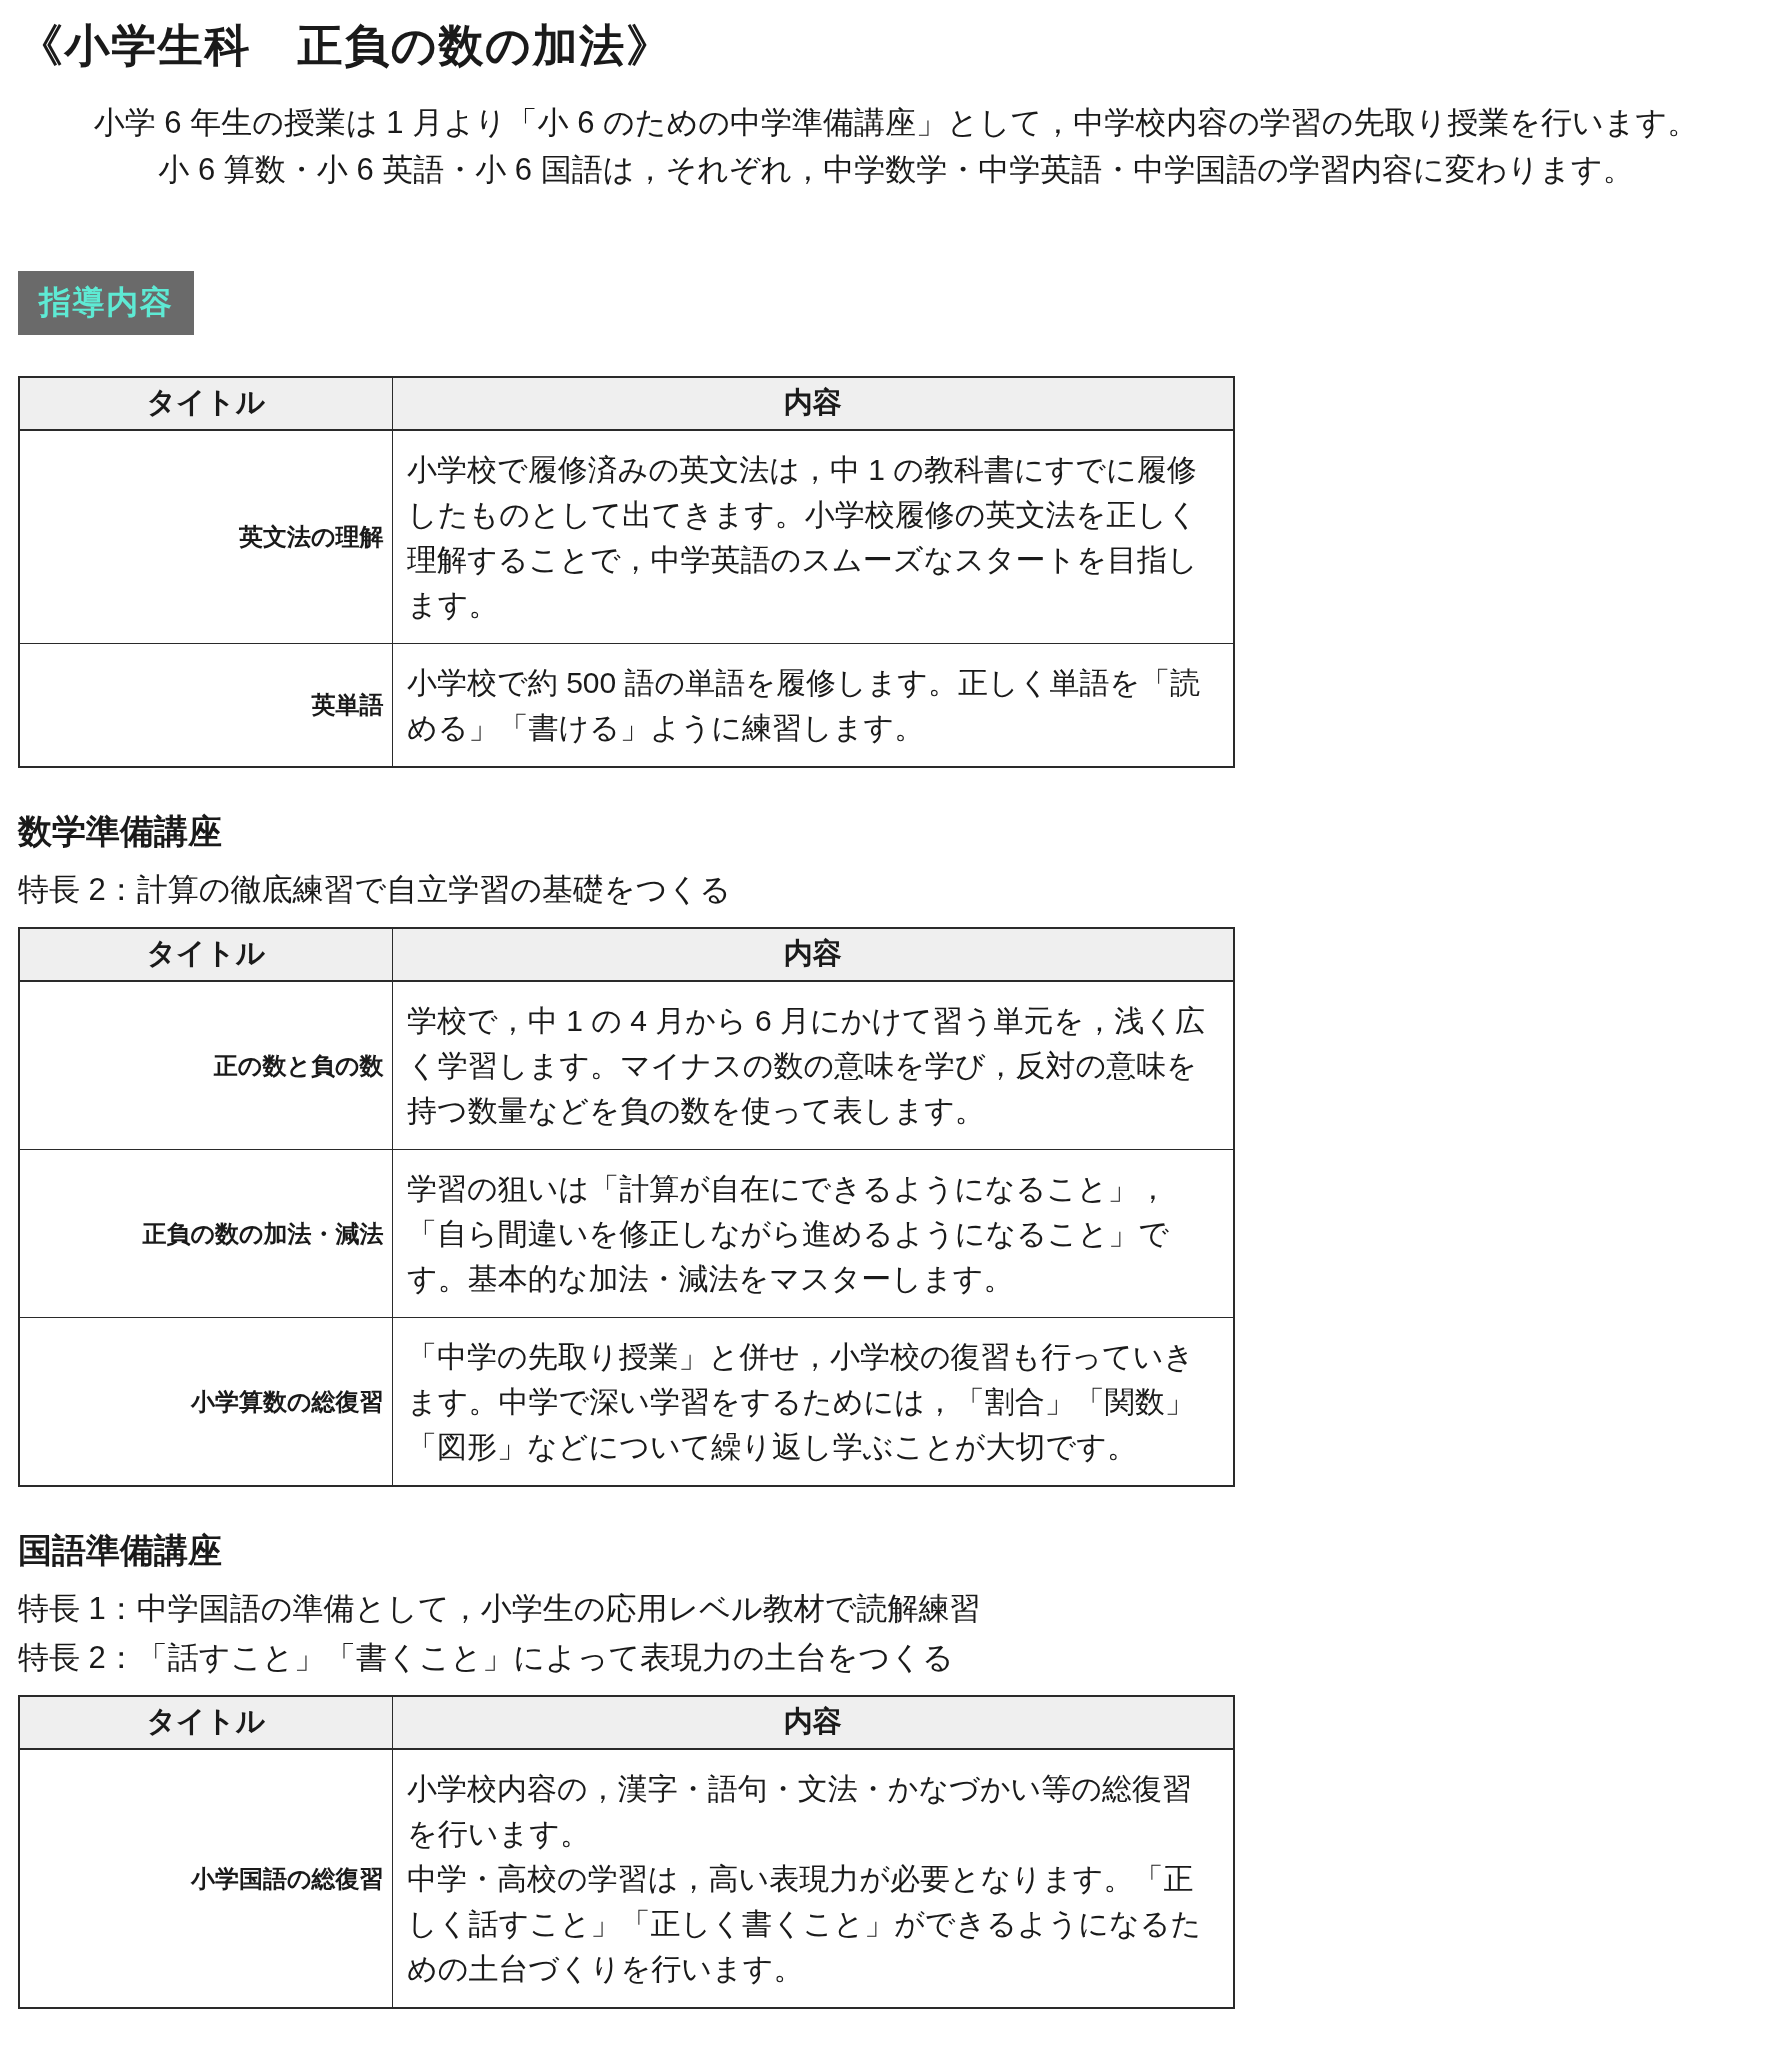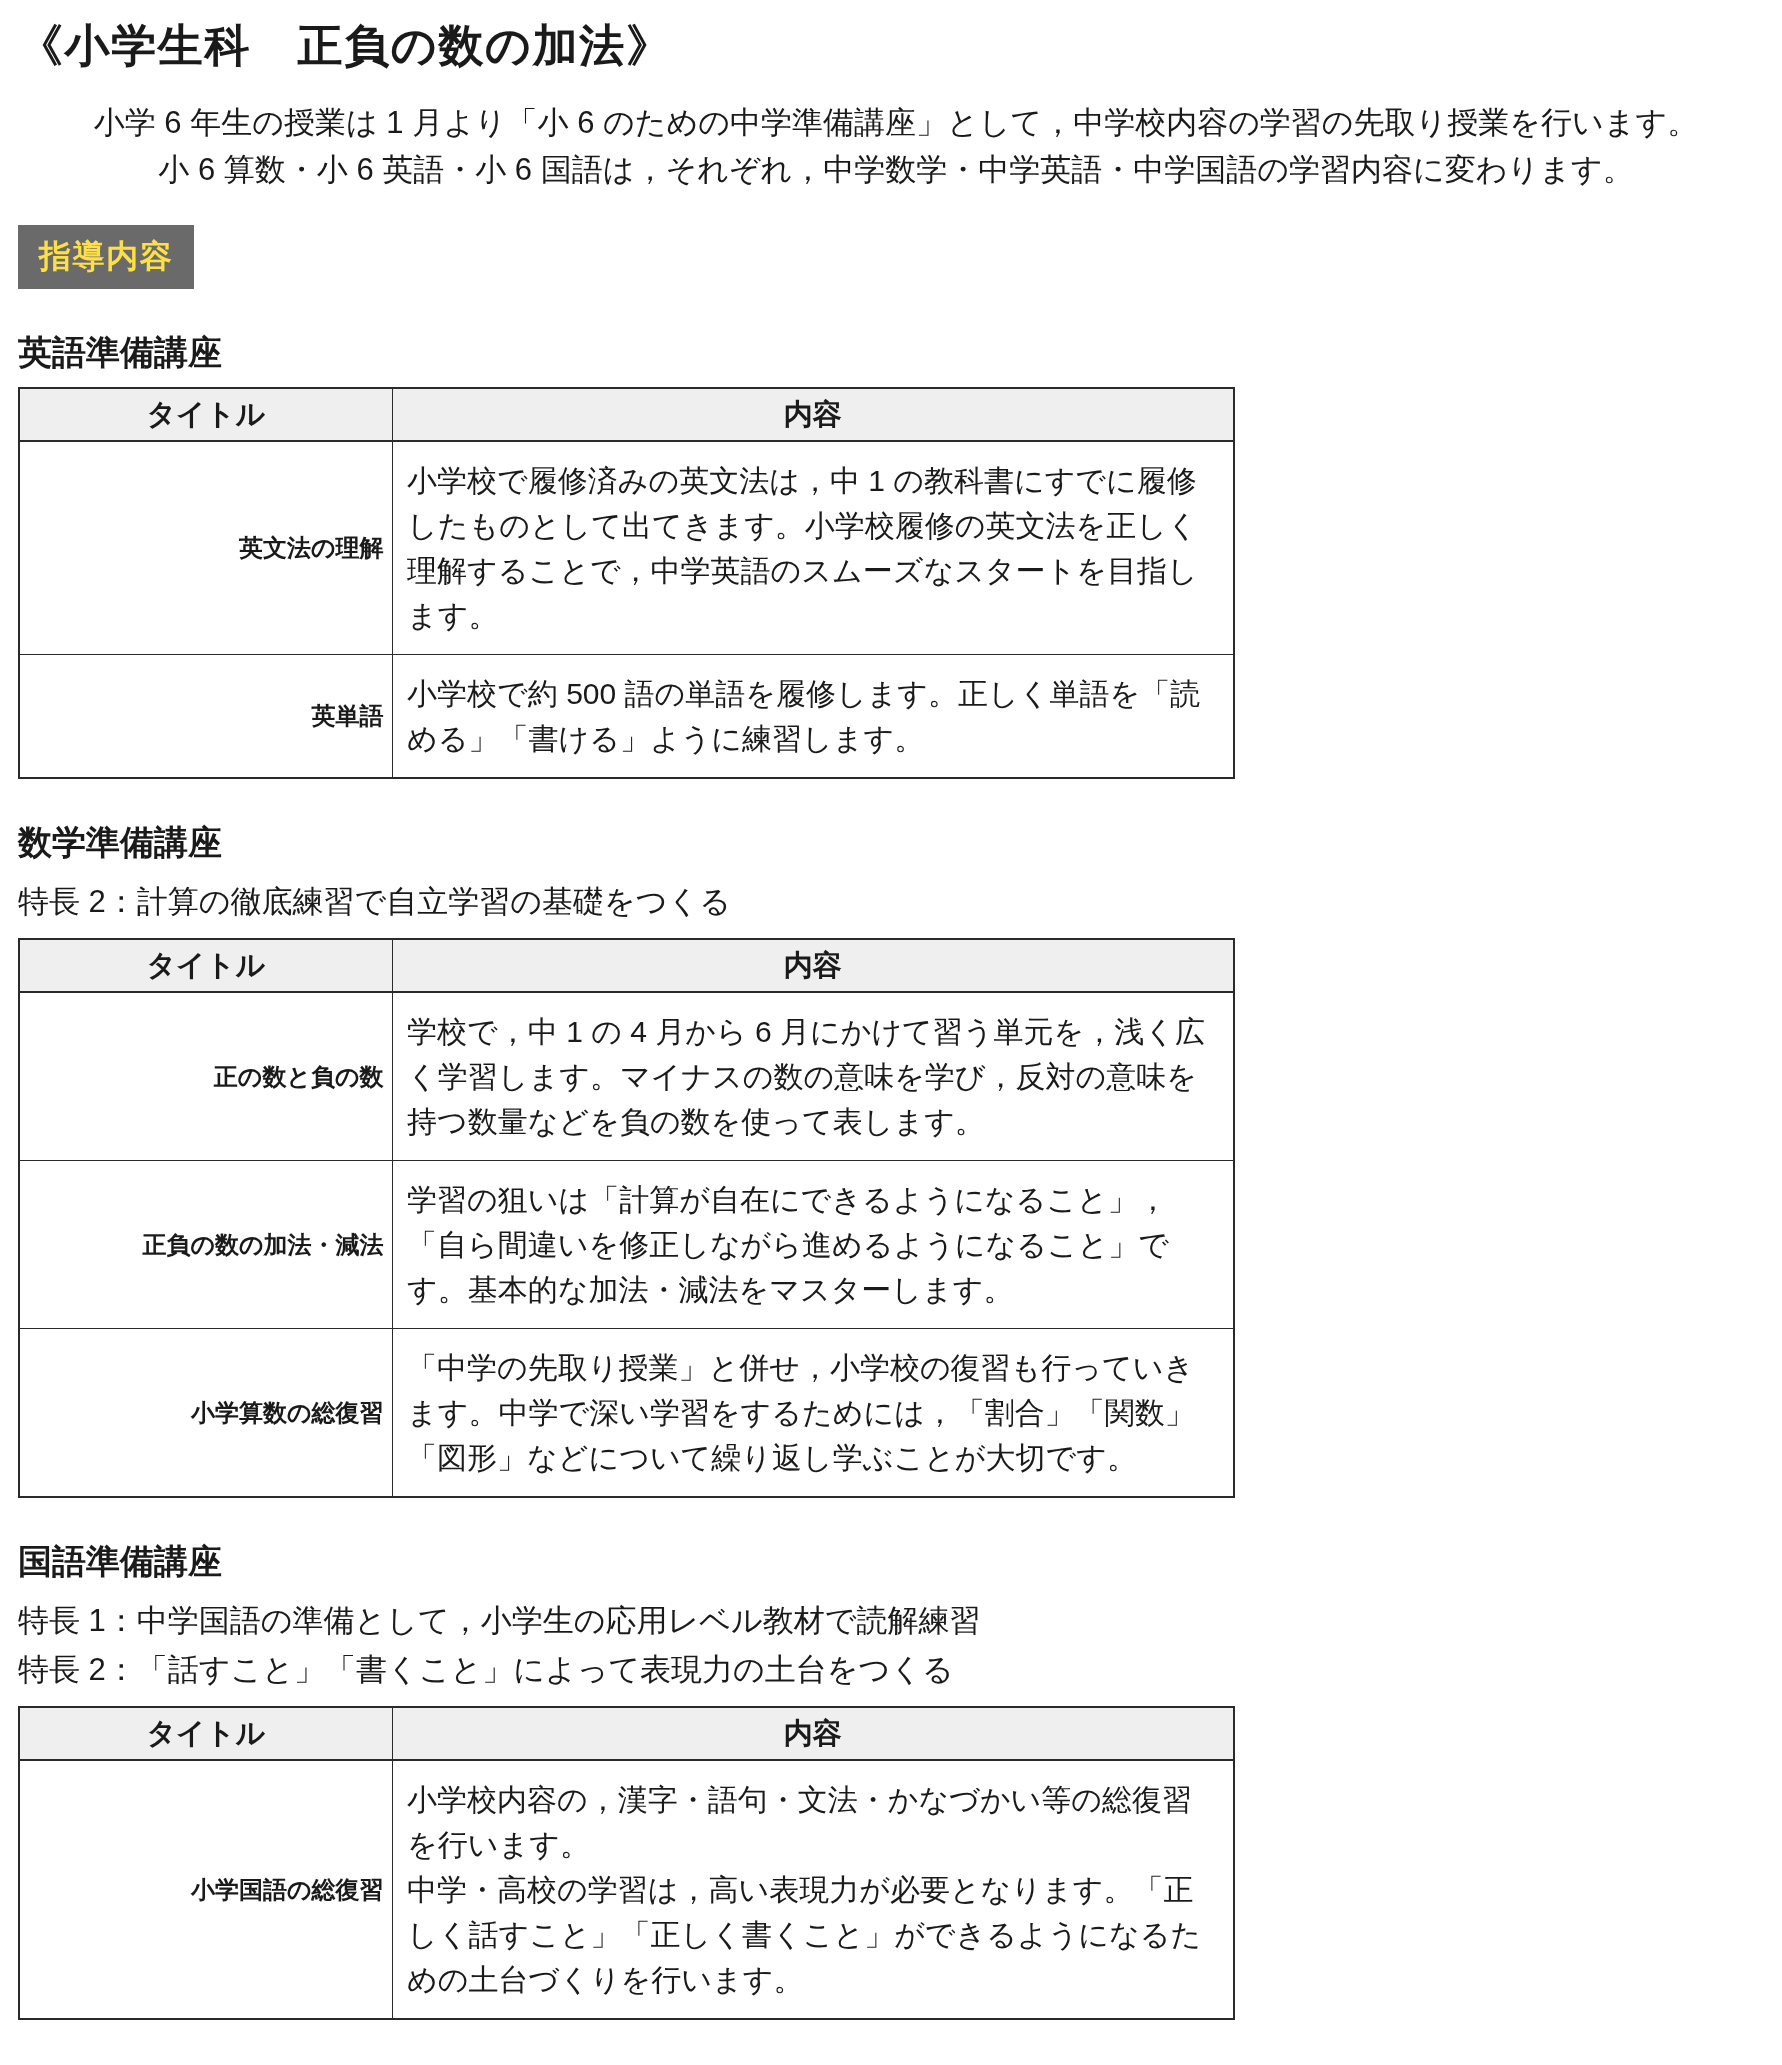--- a/index.html
+++ b/index.html
@@ -27,25 +27,25 @@
     font-size: 31px;
     font-weight: 400;
     line-height: 1.52;
     margin: 0;
     text-align: center;
   }
   
   .badge {
     display: inline-block;
     background: #6a6a6a;
-    color: #fde047;
+    color: #5eead4;
     font-size: 32px;
     font-weight: 700;
     padding: 9.7px 21px;
-    margin-top: 32px;
+    margin-top: 78px;
     letter-spacing: 1.6px;
   }
   
   .course { margin-top: 41px; }
   .course h2 {
     font-size: 34px;
     font-weight: 700;
     margin: 0 0 11.3px 0;
   }
   .feature {
@@ -100,21 +100,20 @@
 
 <div class="intro">
   <p>小学 6 年生の授業は 1 月より「小 6 のための中学準備講座」として，中学校内容の学習の先取り授業を行います。</p>
   <p>小 6 算数・小 6 英語・小 6 国語は，それぞれ，中学数学・中学英語・中学国語の学習内容に変わります。</p>
 </div>
 
 <div class="badge">指導内容</div>
 
 
 <section class="course">
-  <h2>英語準備講座</h2>
   <table class="course-table">
     <colgroup>
         <col class="col-title">
         <col class="col-content">
       </colgroup>
     <thead>
       <tr>
         <th>タイトル</th>
         <th>内容</th>
       </tr>

